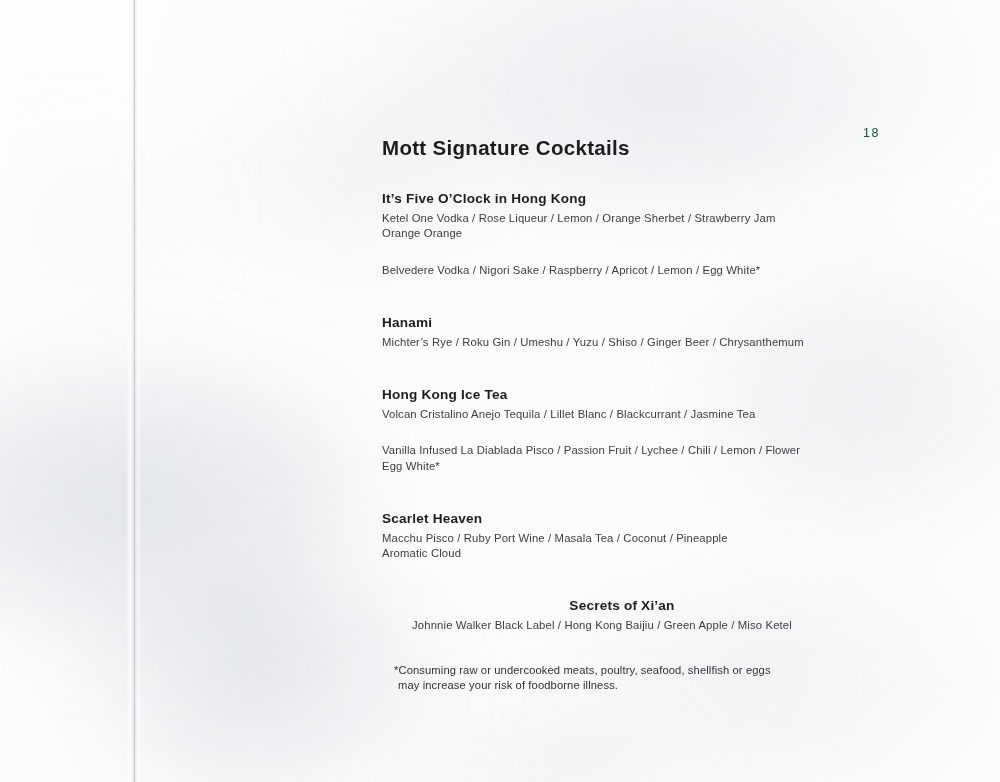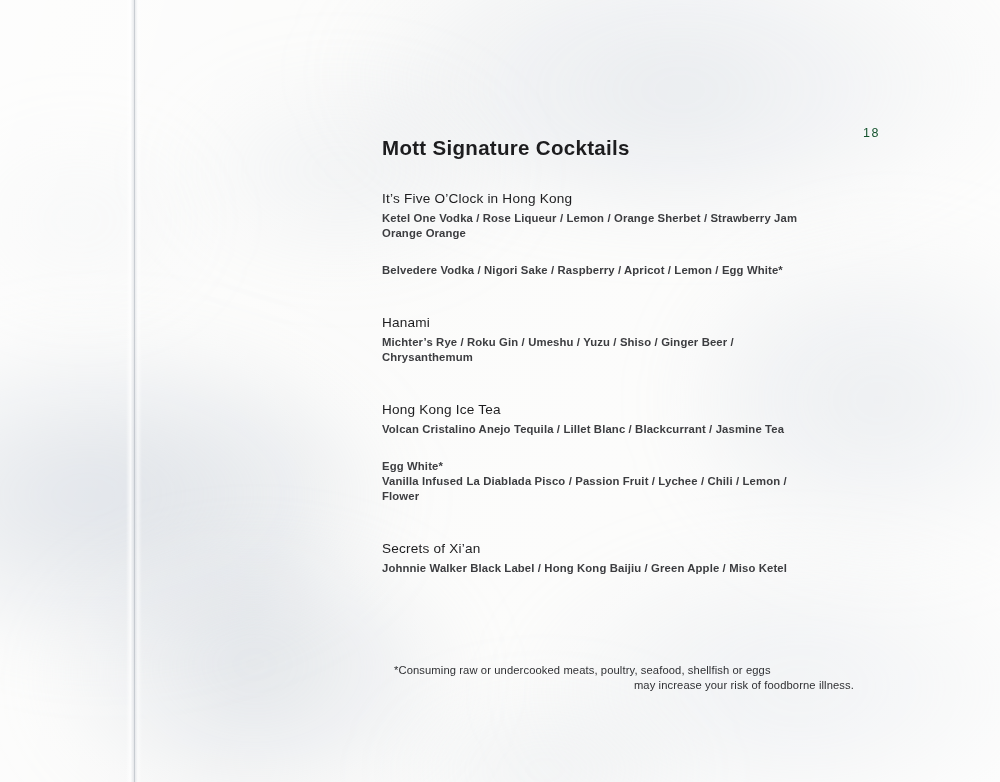--- a/index.html
+++ b/index.html
@@ -135,51 +135,50 @@
 
   .items {
     margin-top: 24px;
   }
 
   .item {
     margin-bottom: 21px;
   }
   .item:last-child {
     margin-bottom: 0;
+    text-align: center;
   }
   .item-name {
     font-size: 13.6px;
     letter-spacing: 0.015em;
     color: #1d1d1f;
     margin-bottom: 5px;
-    font-weight: 400;
+    font-weight: 700;
     margin-top: 37px;
   }
   .item-desc {
     font-size: 11.3px;
     letter-spacing: 0.012em;
     line-height: 1.35;
     color: #3c3d40;
     max-width: 440px;
-    font-weight: bold;
   }
 
   .footnote {
     position: absolute;
     left: 394px;
     top: 663px;
     width: 460px;
     font-size: 11.2px;
     line-height: 1.38;
     letter-spacing: 0.01em;
     color: #2f3033;
   }
   .footnote-line-2 {
     padding-left: 4px;
-    text-align: right;
   }
 </style>
 </head>
 <body>
 
 <div id="page">
 
   <div class="wash wash-c"></div>
   <div class="wash wash-f"></div>
   <div class="wash wash-g"></div>
@@ -225,25 +224,32 @@
 
       <div class="item">
         <div class="item-name">Hong Kong Ice Tea</div>
         <div class="item-desc">
           <div>Volcan Cristalino Anejo Tequila / Lillet Blanc / Blackcurrant / Jasmine Tea</div>
         </div>
       </div>
 
       <div class="item">
         <div class="item-desc">
+          <div>Vanilla Infused La Diablada Pisco / Passion Fruit / Lychee / Chili / Lemon / Flower</div>
           <div>Egg White*</div>
-          <div>Vanilla Infused La Diablada Pisco / Passion Fruit / Lychee / Chili / Lemon / Flower</div>
-        </div>
-      </div>
-
+        </div>
+      </div>
+
+      <div class="item">
+        <div class="item-name">Scarlet Heaven</div>
+        <div class="item-desc">
+          <div>Macchu Pisco / Ruby Port Wine / Masala Tea / Coconut / Pineapple</div>
+          <div>Aromatic Cloud</div>
+        </div>
+      </div>
 
       <div class="item">
         <div class="item-name">Secrets of Xi’an</div>
         <div class="item-desc">
           <div>Johnnie Walker Black Label / Hong Kong Baijiu / Green Apple / Miso Ketel</div>
         </div>
       </div>
 
     </div>
   </div>

